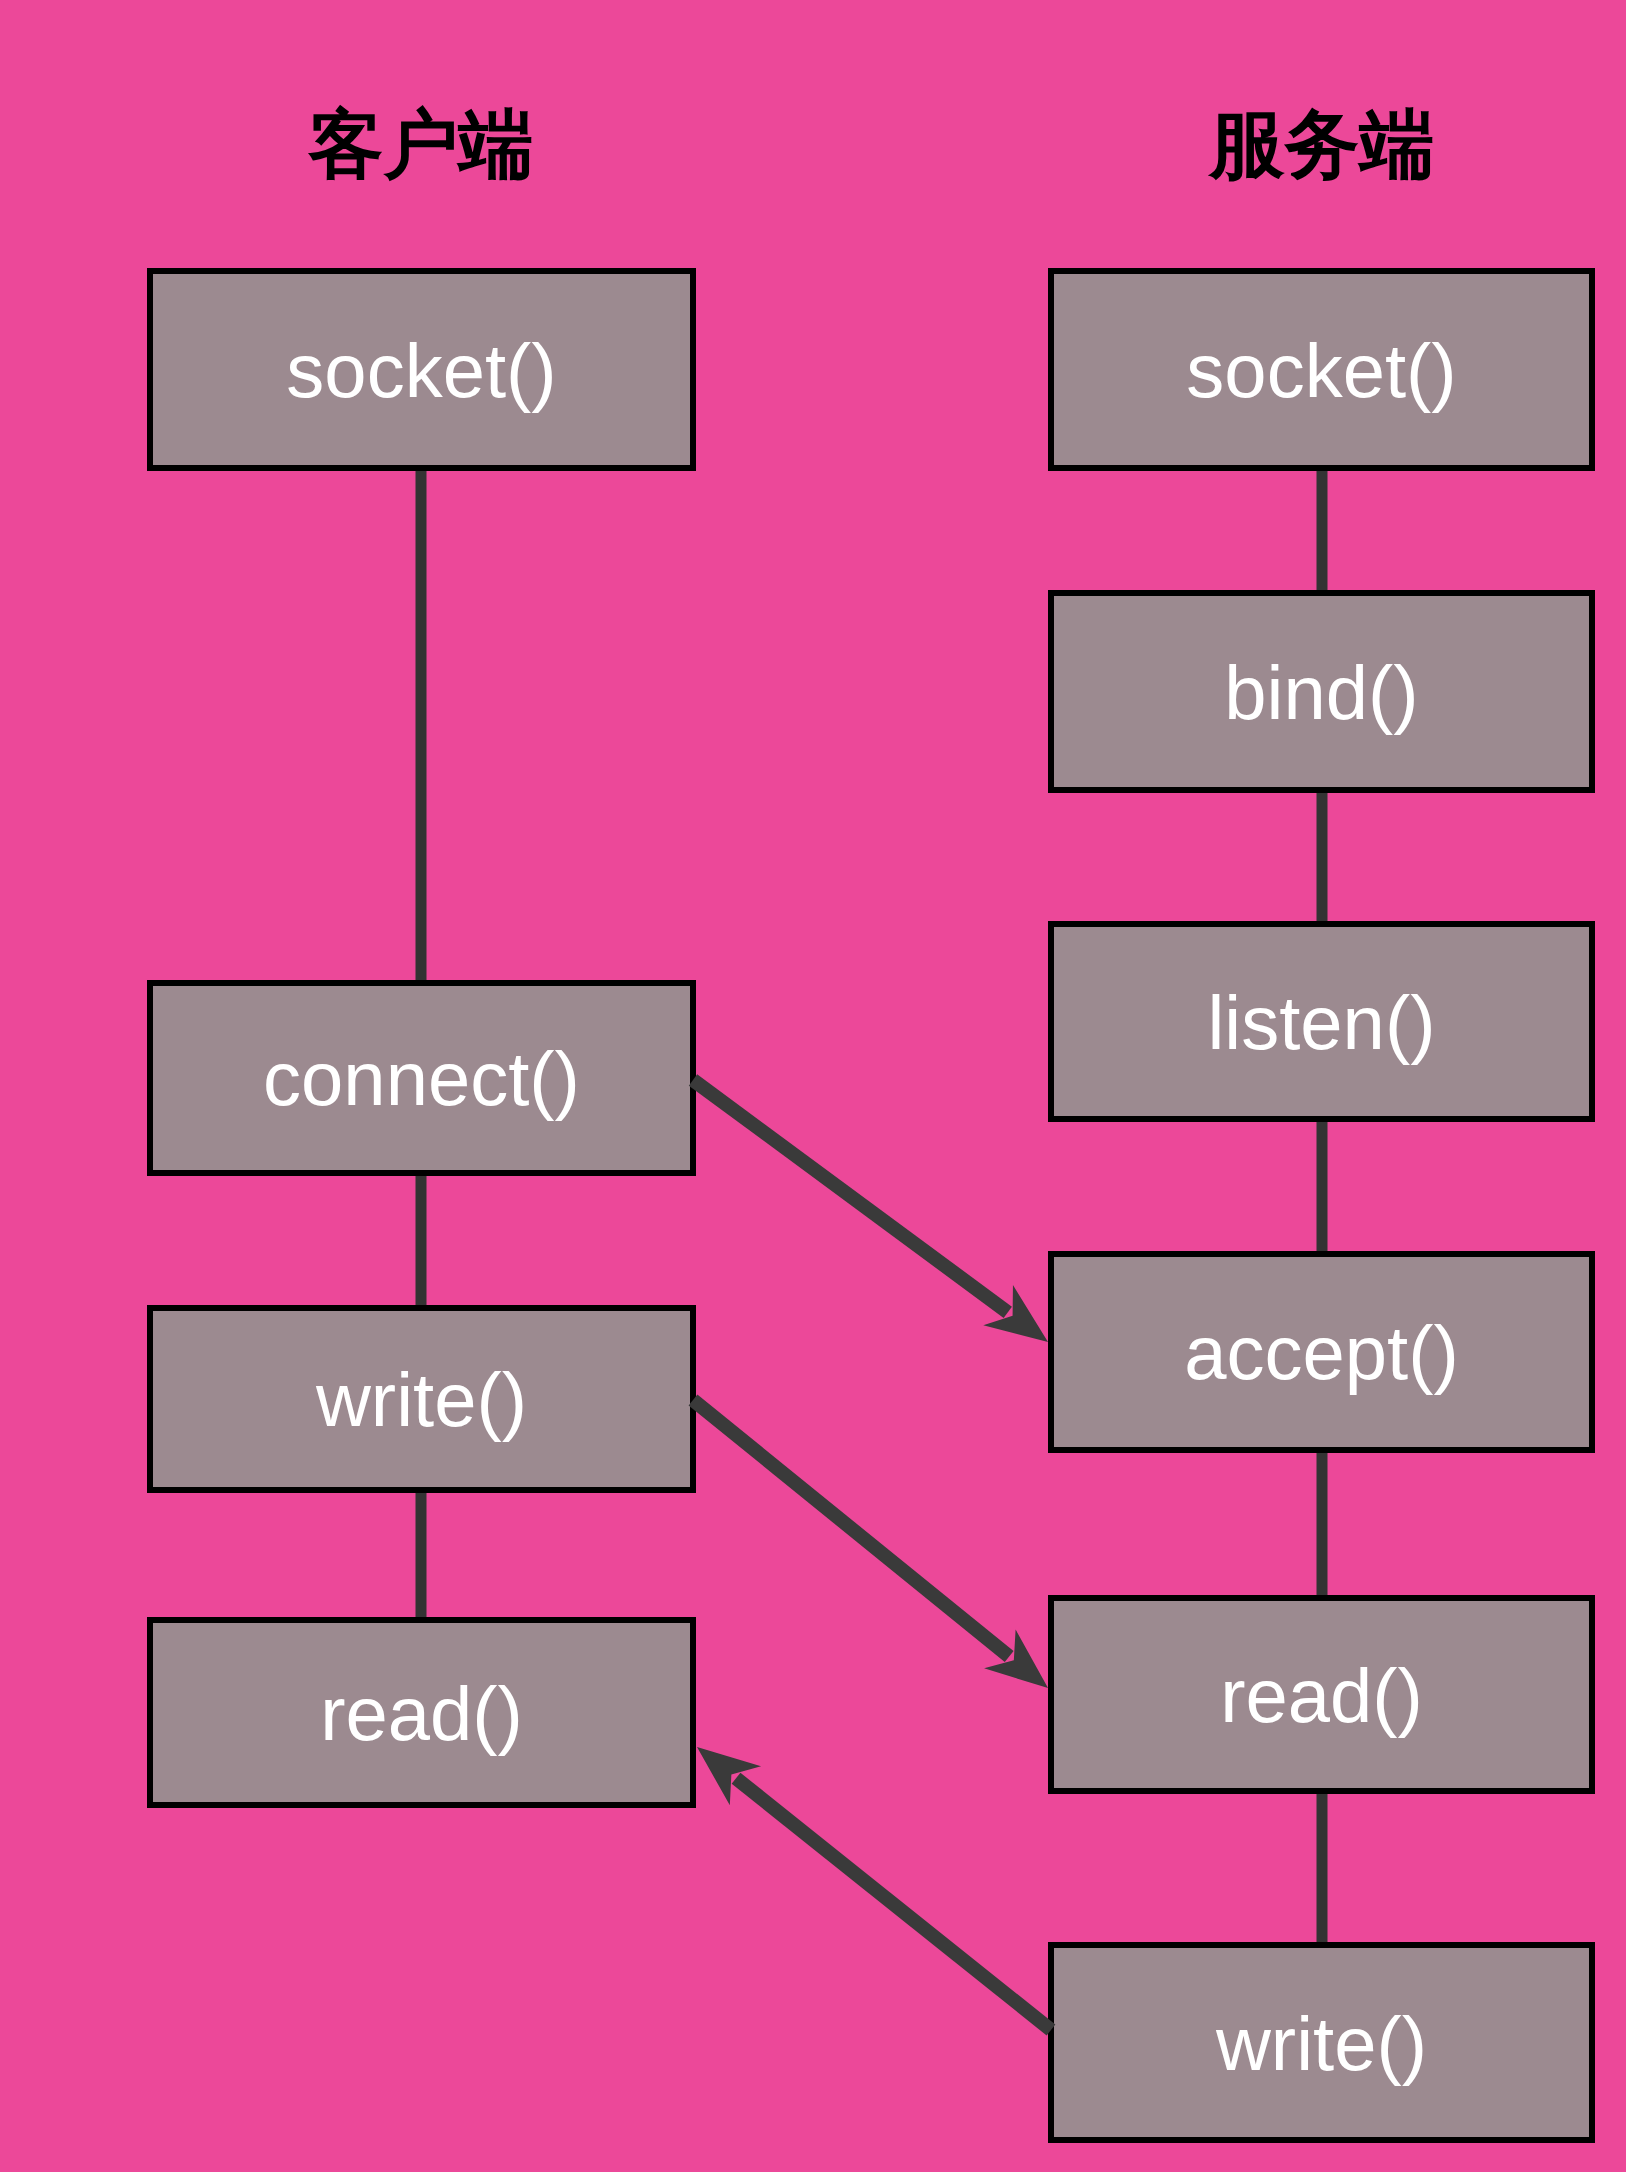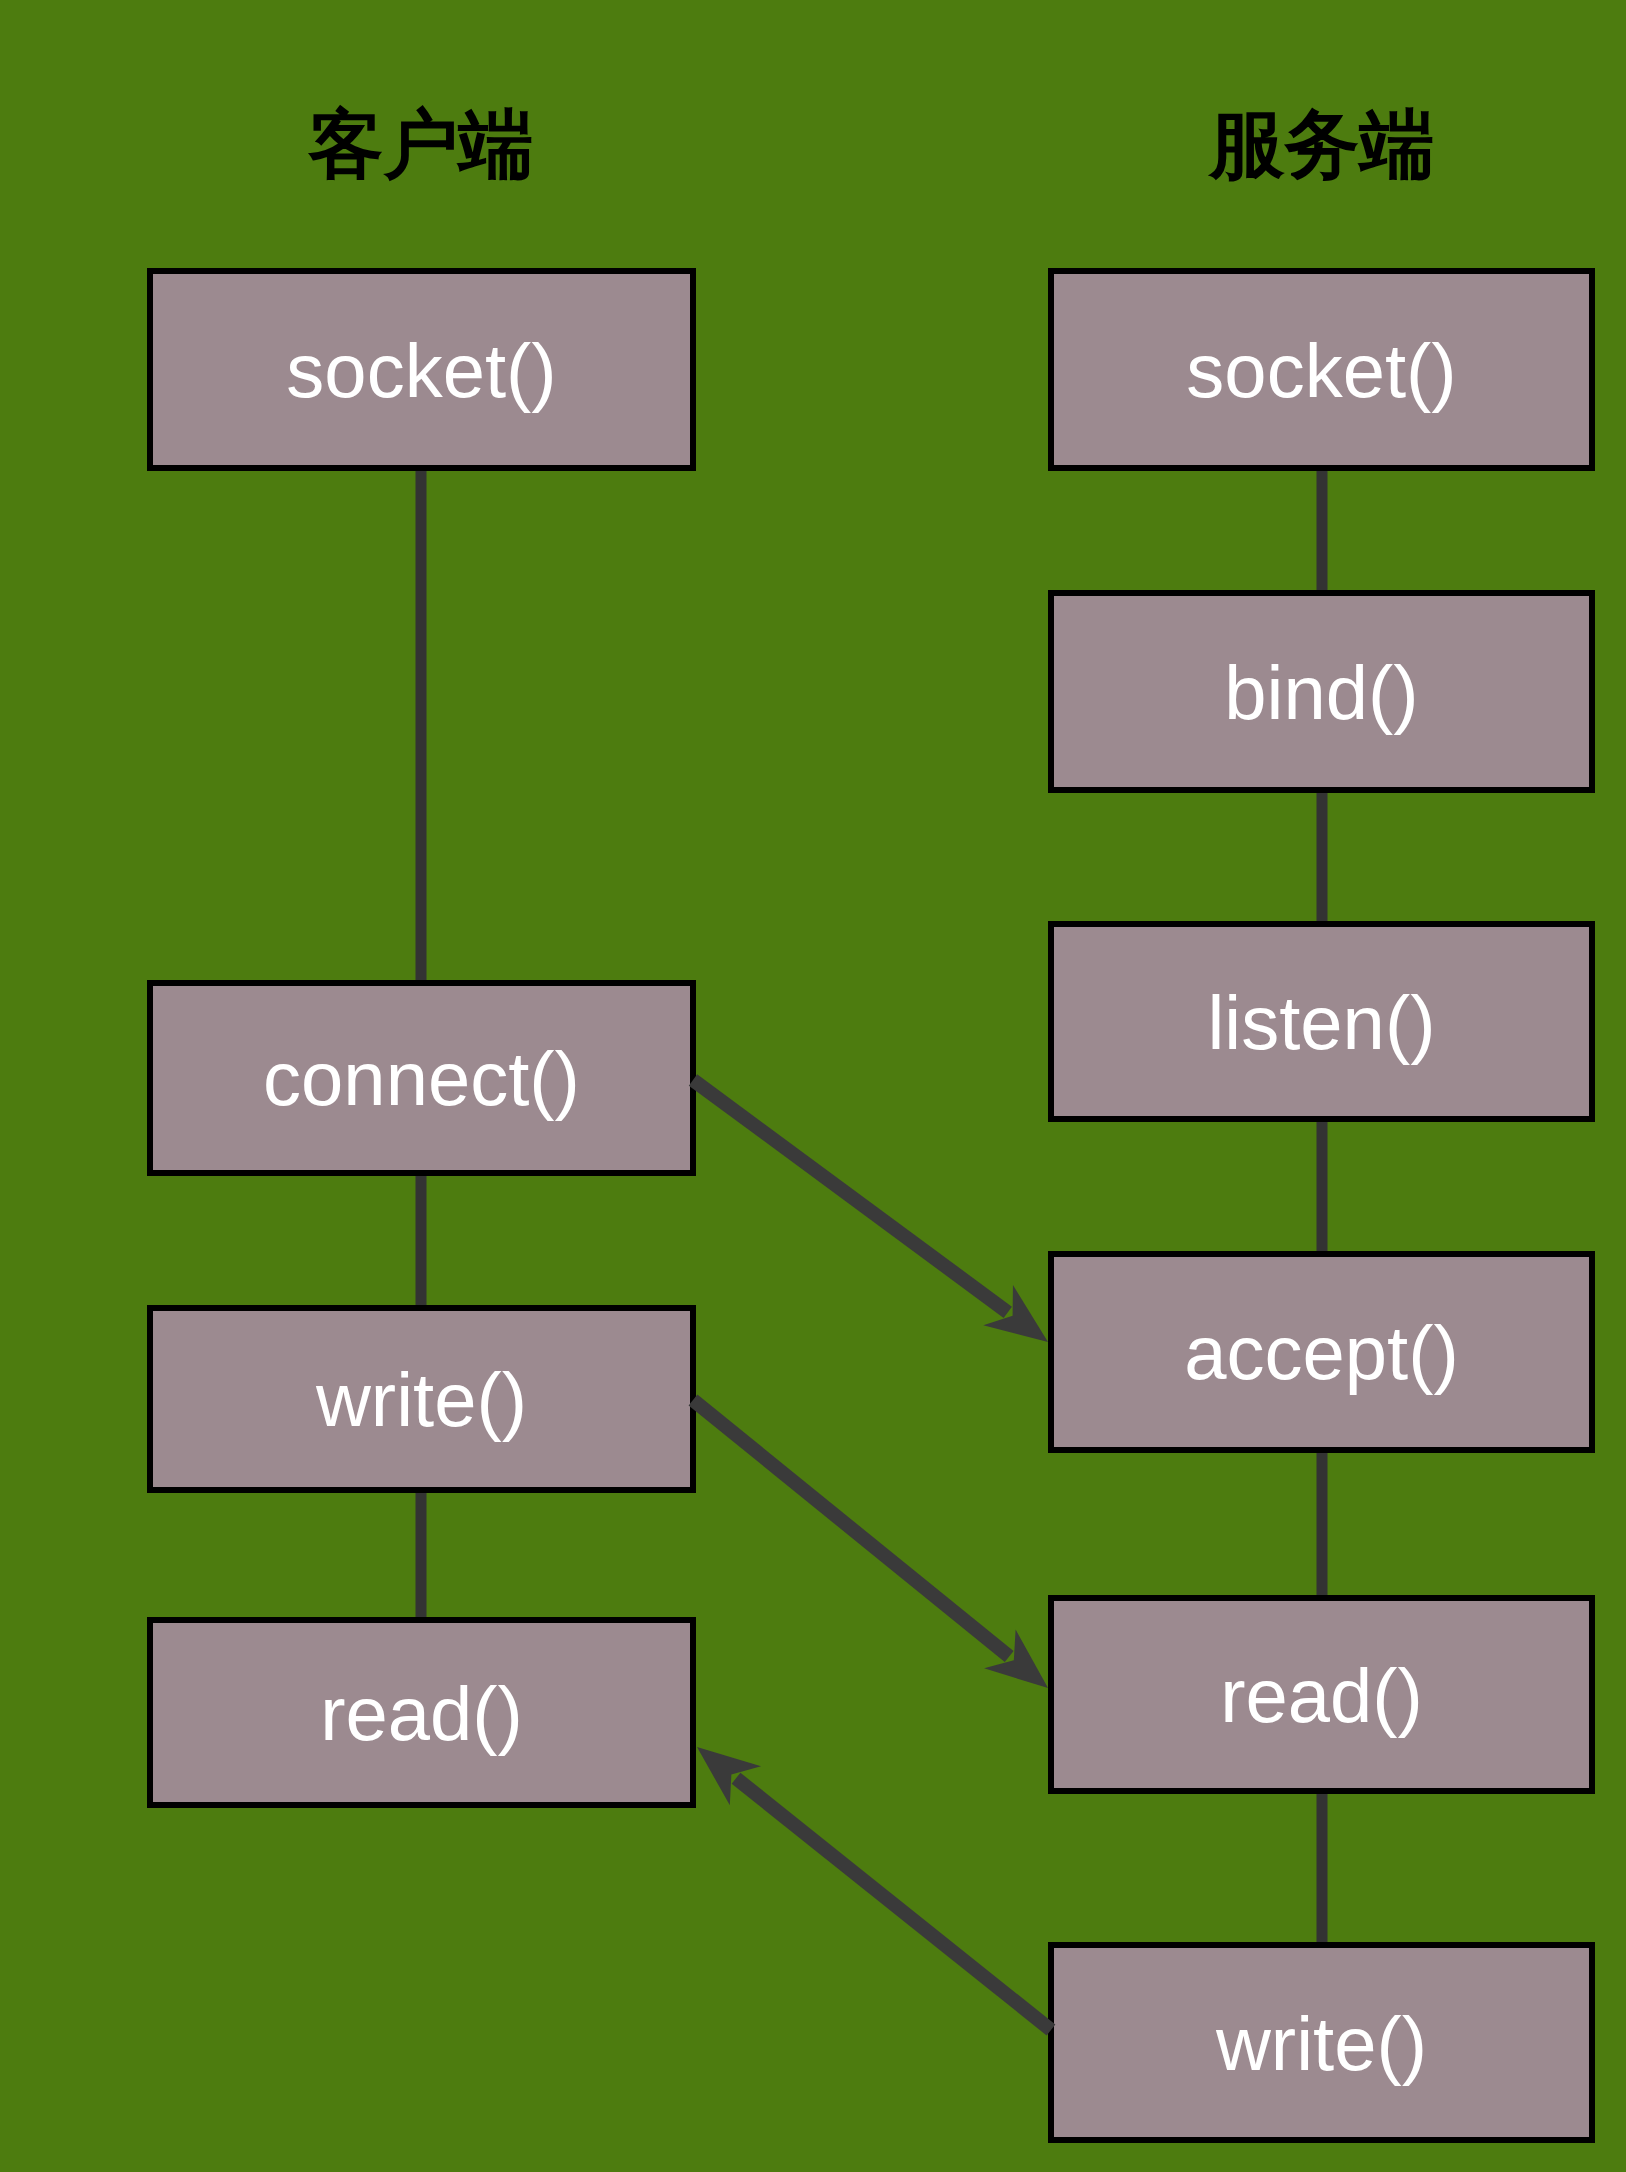--- a/index.html
+++ b/index.html
@@ -10,21 +10,21 @@
   body {
     width: 1626px;
     height: 2172px;
     font-family: "Liberation Sans", sans-serif;
     overflow: hidden;
   }
   #diagram-root {
     position: relative;
     width: 1626px;
     height: 2172px;
-    background: #4d7c0f;
+    background: #ec4899;
   }
   svg.diagram-canvas {
     position: absolute;
     top: 0;
     left: 0;
     width: 1626px;
     height: 2172px;
     display: block;
   }
   .col-header {

